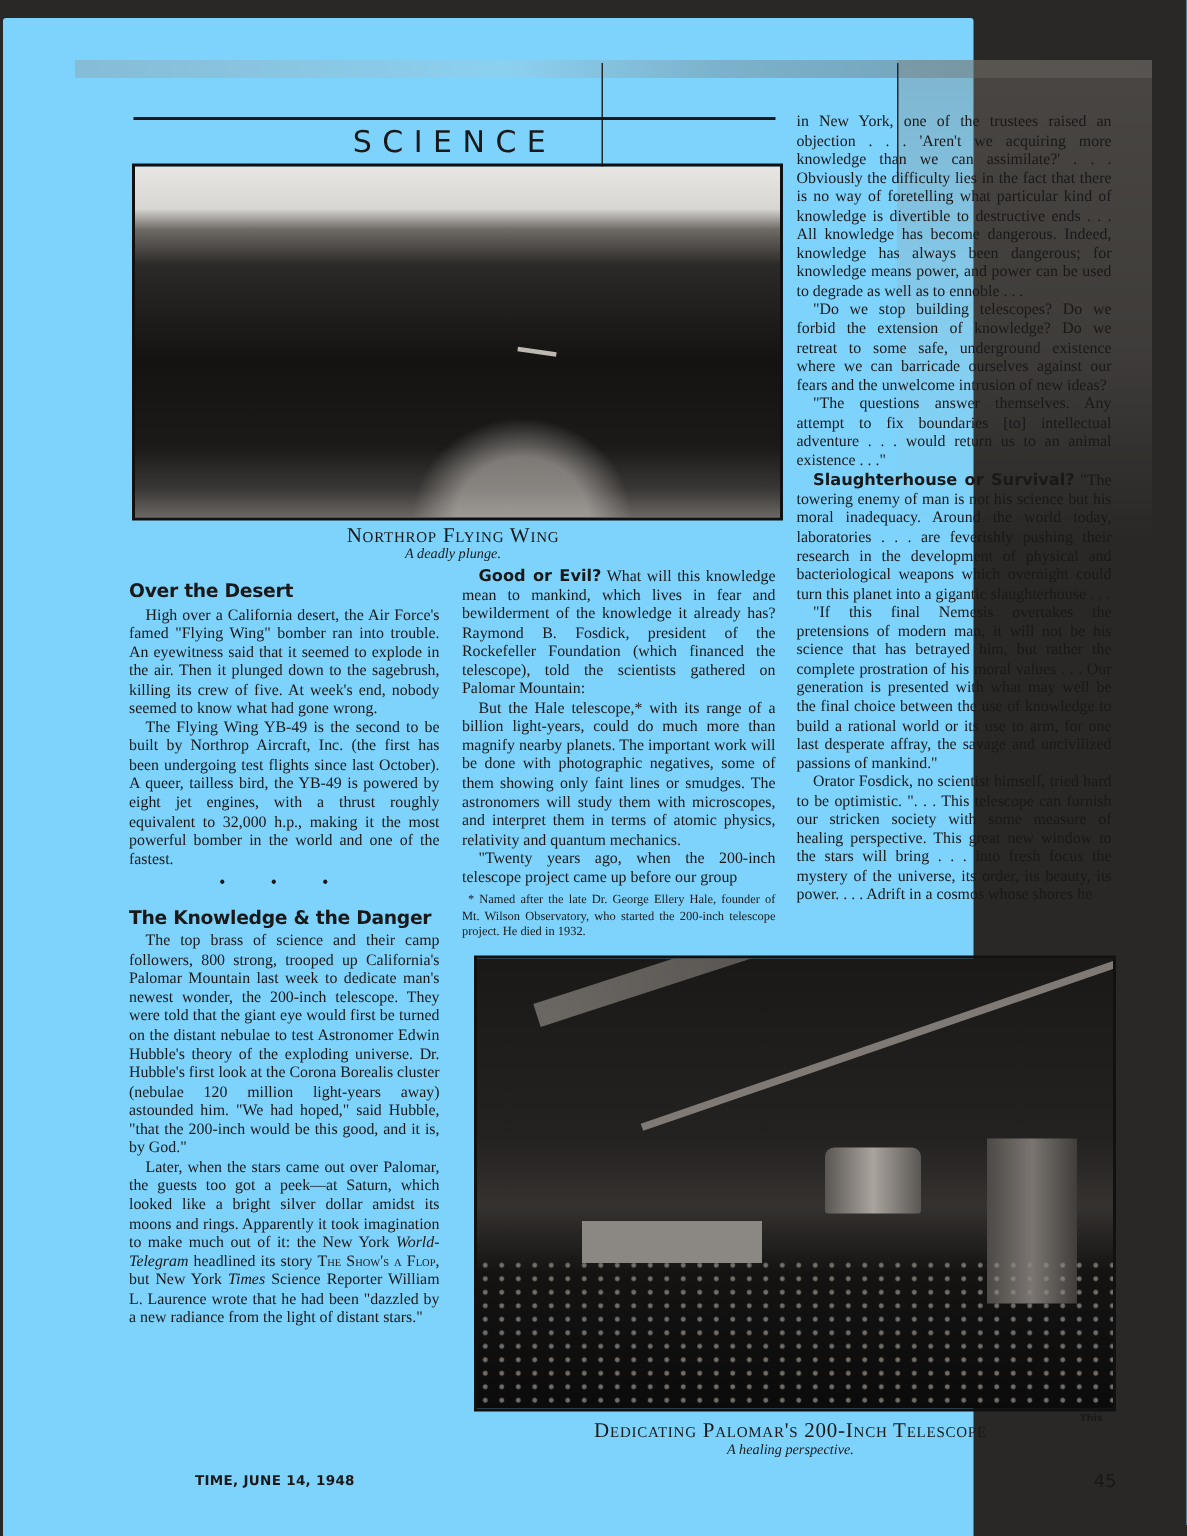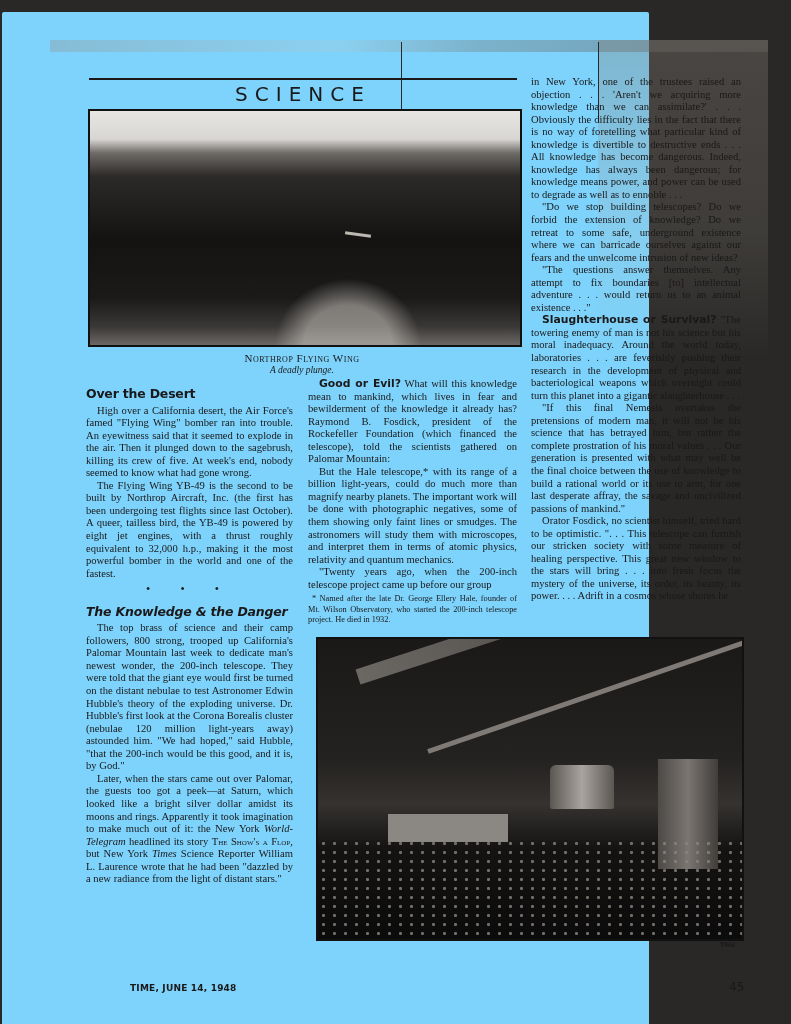--- a/index.html
+++ b/index.html
@@ -32,21 +32,21 @@
   .photo1 {
     position: absolute; left: 86px; top: 97px; width: 430px; height: 234px;
     border: 2px solid #111;
     background:
       radial-gradient(ellipse at 60% 100%, rgba(200,195,190,0.55) 0 12%, rgba(0,0,0,0) 20%),
       linear-gradient(180deg, #e8e6e3 0%, #d8d6d3 12%, #6e6a66 18%, #2c2a28 28%, #141312 55%, #1b1a19 80%, #3a3836 92%, #6a6764 100%);
   }
   .photo1 .wing { position: absolute; left: 255px; top: 122px; width: 26px; height: 3px; background: #bdb8b2; transform: rotate(8deg); }
 
   .cap { position: absolute; text-align: center; font-size: 9.5px; line-height: 12px; }
-  .cap .sc { font-variant: small-caps; letter-spacing: 0.5px; font-size: 11px; }
+  .cap .sc { font-variant: small-caps; letter-spacing: 0.5px; font-size: 14px; }
   .cap .it { font-style: italic; text-align: center; }
 
   .col { position: absolute; font-size: 10.6px; line-height: 12.55px; text-align: justify; hyphens: none; }
   .col p { margin: 0; text-indent: 11px; }
   .col p.noind { text-indent: 0; }
   .col h2 {
     margin: 0 0 4px 0; font-family: "DejaVu Sans", sans-serif; font-size: 12.5px; font-weight: bold; letter-spacing: -0.2px;
   }
   .col .runin { font-family: "DejaVu Sans", sans-serif; font-weight: bold; font-size: 10.8px; }
   .col .dots { text-align: center; letter-spacing: 14px; margin: 3px 0 4px; font-weight: bold; }
@@ -90,21 +90,21 @@
   <div class="cap" style="left:200px;top:340px;width:200px;">
     <div class="sc">Northrop Flying Wing</div>
     <div class="it">A deadly plunge.</div>
   </div>
 
   <div class="col" style="left:84px;top:376px;width:207px;">
     <h2>Over the Desert</h2>
     <p>High over a California desert, the Air Force's famed "Flying Wing" bomber ran into trouble. An eyewitness said that it seemed to explode in the air. Then it plunged down to the sagebrush, killing its crew of five. At week's end, nobody seemed to know what had gone wrong.</p>
     <p>The Flying Wing YB-49 is the second to be built by Northrop Aircraft, Inc. (the first has been undergoing test flights since last October). A queer, tailless bird, the YB-49 is powered by eight jet engines, with a thrust roughly equivalent to 32,000 h.p., making it the most powerful bomber in the world and one of the fastest.</p>
     <div class="dots">• • •</div>
-    <h2 style="margin-top:10px;font-style:italic;">The Knowledge &amp; the Danger</h2>
+    <h2 style="margin-top:10px;">The Knowledge &amp; the Danger</h2>
     <p>The top brass of science and their camp followers, 800 strong, trooped up California's Palomar Mountain last week to dedicate man's newest wonder, the 200-inch telescope. They were told that the giant eye would first be turned on the distant nebulae to test Astronomer Edwin Hubble's theory of the exploding universe. Dr. Hubble's first look at the Corona Borealis cluster (nebulae 120 million light-years away) astounded him. "We had hoped," said Hubble, "that the 200-inch would be this good, and it is, by God."</p>
     <p><span>Later, when the stars came out over Palomar, the guests too got a peek—at Saturn, which looked like a bright silver dollar amidst its moons and rings. Apparently it took imagination to make much out of it: the New York </span><span class="i">World-Telegram</span><span> headlined its story </span><span class="sc">The Show's a Flop</span><span>, but New York </span><span class="i">Times</span><span> Science Reporter William L. Laurence wrote that he had been "dazzled by a new radiance from the light of distant stars."</span></p>
   </div>
 
   <div class="col" style="left:306px;top:366px;width:209px;">
     <p><span class="runin">Good or Evil?</span><span> What will this knowledge mean to mankind, which lives in fear and bewilderment of the knowledge it already has? Raymond B. Fosdick, president of the Rockefeller Foundation (which financed the telescope), told the scientists gathered on Palomar Mountain:</span></p>
     <p>But the Hale telescope,* with its range of a billion light-years, could do much more than magnify nearby planets. The important work will be done with photographic negatives, some of them showing only faint lines or smudges. The astronomers will study them with microscopes, and interpret them in terms of atomic physics, relativity and quantum mechanics.</p>
     <p>"Twenty years ago, when the 200-inch telescope project came up before our group</p>
     <div class="footnote">* Named after the late Dr. George Ellery Hale, founder of Mt. Wilson Observatory, who started the 200-inch telescope project. He died in 1932.</div>
   </div>
@@ -121,17 +121,19 @@
   <div class="photo2">
     <div class="beam1"></div>
     <div class="beam2"></div>
     <div class="wall"></div>
     <div class="mirror"></div>
     <div class="pier"></div>
     <div class="crowd"></div>
   </div>
   <div class="credit">This</div>
   <div class="cap" style="left:380px;top:937px;width:290px;">
+    <div class="sc">Dedicating Palomar's 200-Inch Telescope</div>
+    <div class="it">A healing perspective.</div>
   </div>
 
   <div class="footer-left">TIME, JUNE 14, 1948</div>
   <div class="footer-right">45</div>
 </div>
 
 </body></html>

